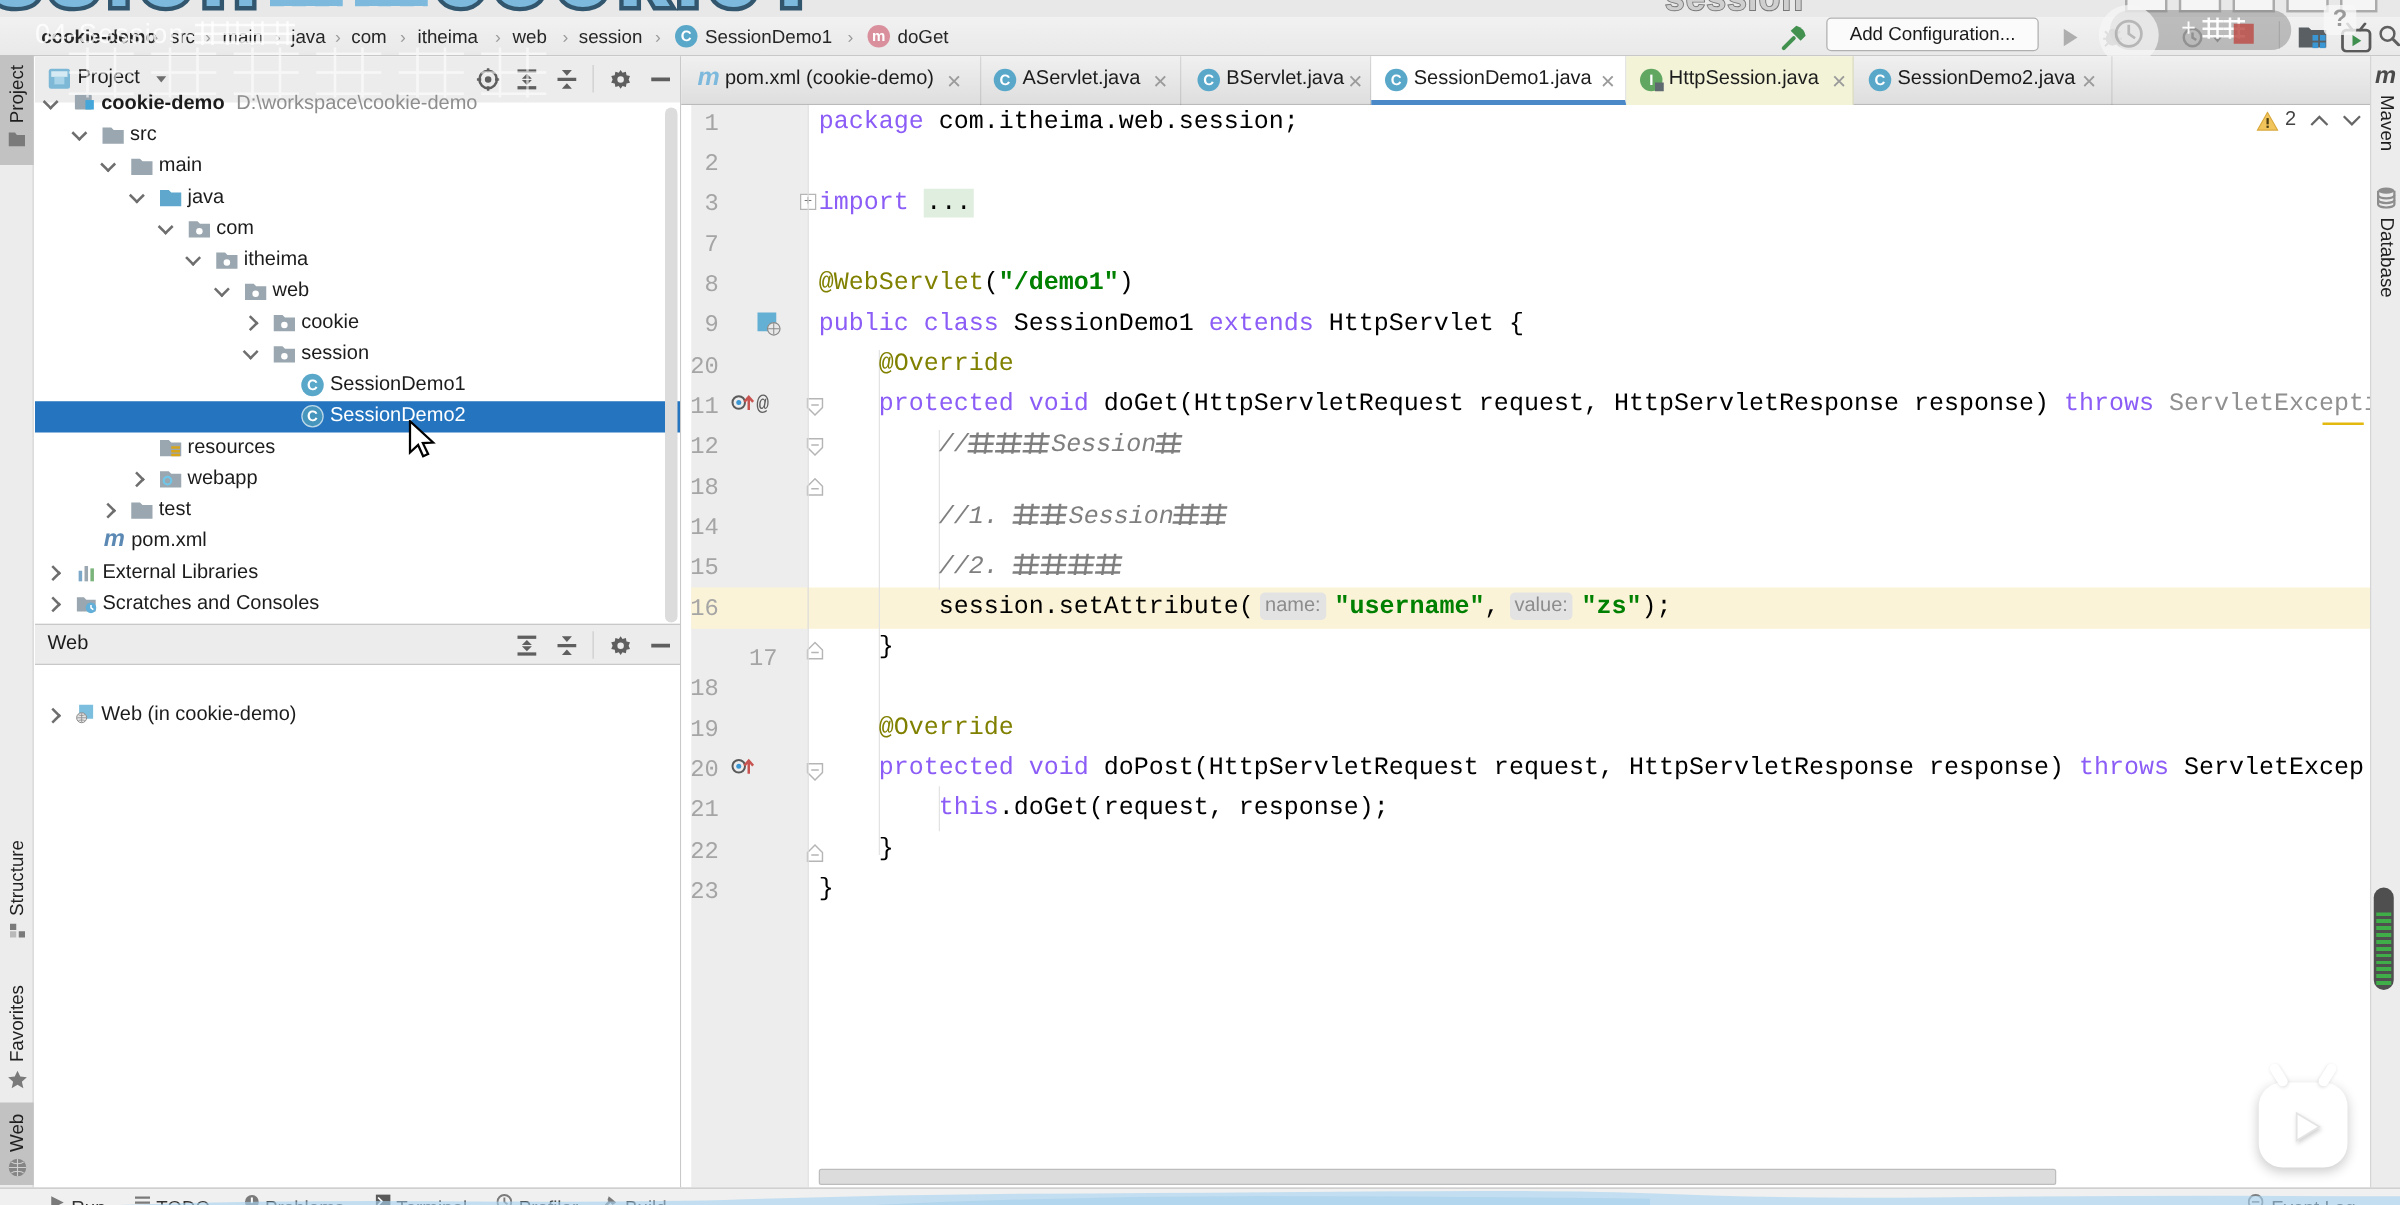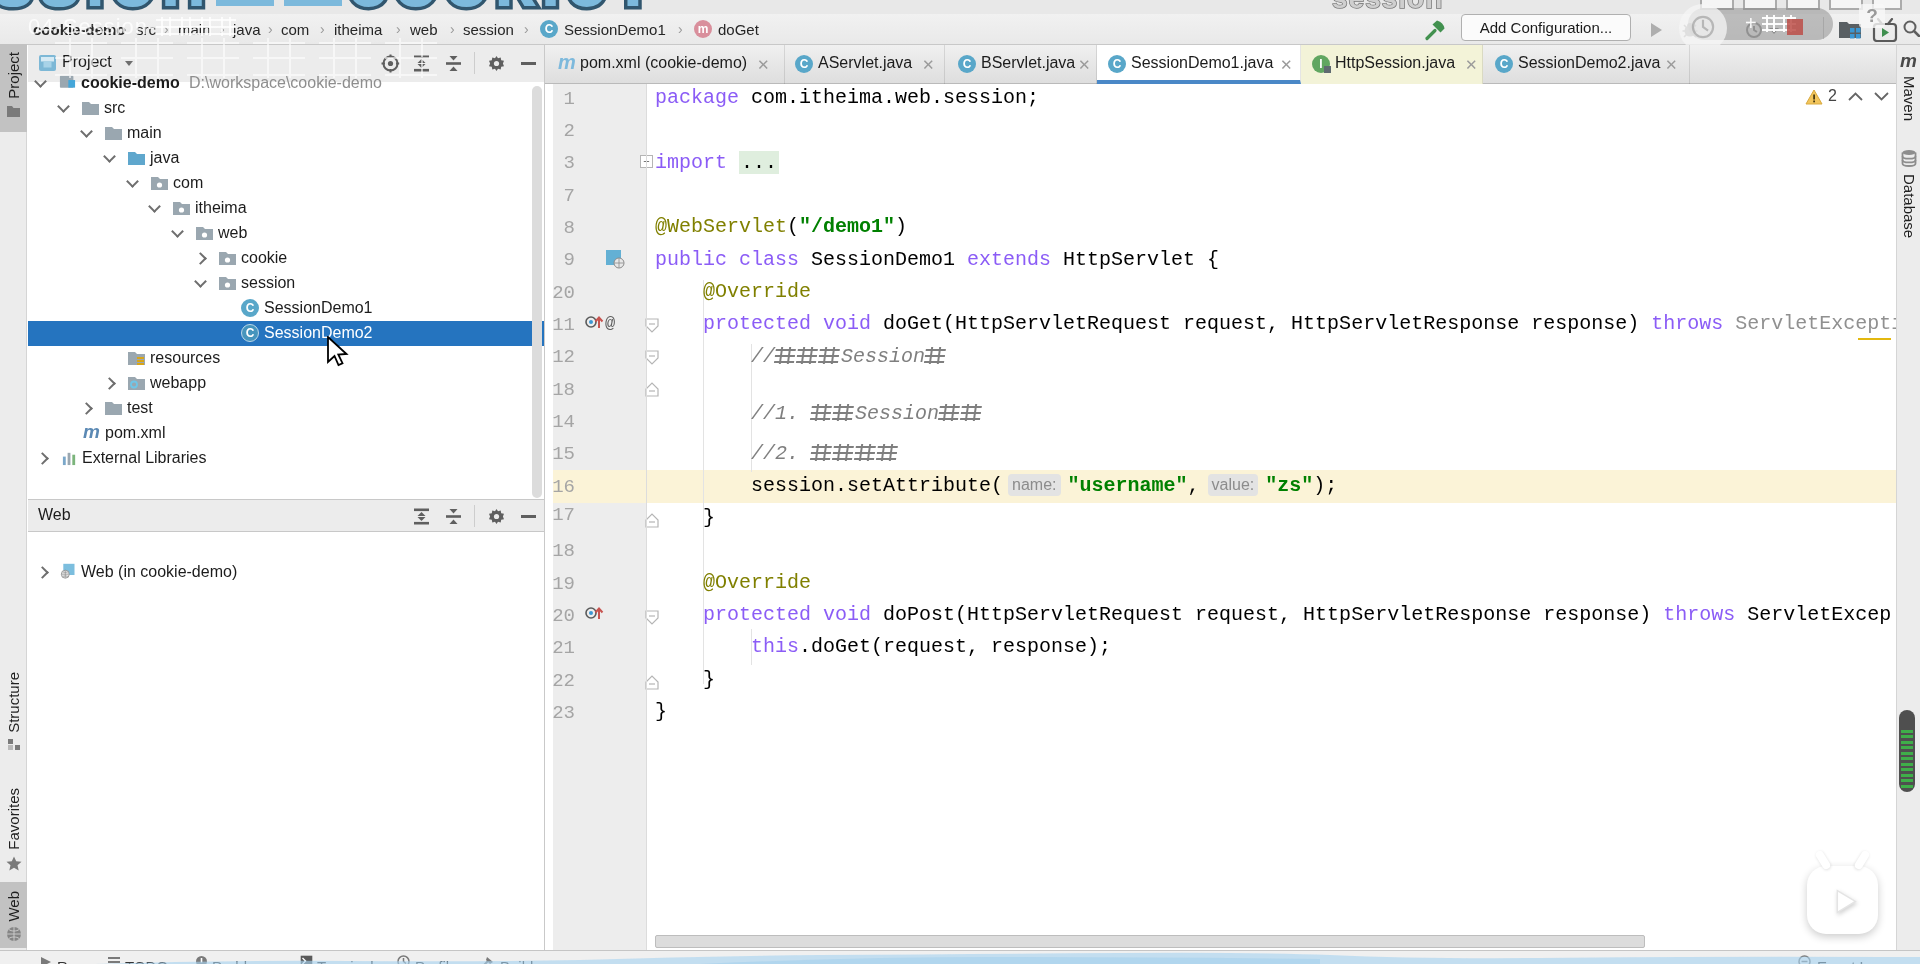--- a/index.html
+++ b/index.html
@@ -330,20 +330,29 @@
   </div>
   <div class="trow" style="top:401px;">
     <div class="chev closed" style="left:10px;"></div>
     <svg class="ficon" style="left:32px;" width="18" height="17" viewBox="0 0 18 17">
         <rect x="2" y="7" width="3" height="9" fill="#7ba7c9"></rect>
         <rect x="7" y="3" width="3" height="13" fill="#9aa7b0"></rect>
         <rect x="12" y="5" width="3" height="11" fill="#7bb47b"></rect>
       </svg>
     <span class="lbl" style="left:54px;">External Libraries</span>
   </div>
+  <div class="trow" style="top:426px;">
+    <div class="chev closed" style="left:10px;"></div>
+    <svg class="ficon" style="left:32px;" width="19" height="17" viewBox="0 0 19 17">
+        <path d="M1 3 H7 L9 5 H17 V15 H1 Z" fill="#9aa7b0"></path>
+        <circle cx="13" cy="12" r="4.5" fill="#62b0d9"></circle>
+        <path d="M13 9.5 V12 L15 13.5" stroke="#fff" stroke-width="1.3" fill="none"></path>
+      </svg>
+    <span class="lbl" style="left:54px;">Scratches and Consoles</span>
+  </div>
 
   <div style="position:absolute;left:504px;top:41px;width:10px;height:412px;background:#dcdcdc;border-radius:5px;"></div>
 
   <div style="position:absolute;left:0;top:454px;width:516px;height:33px;background:#ececec;border-top:1px solid #c8c8c8;border-bottom:1px solid #c8c8c8;">
     <span style="position:absolute;left:10px;top:6px;font-size:16px;color:#1c1c1c;">Web</span>
     <svg style="position:absolute;left:384px;top:7px;" width="19" height="19" viewBox="0 0 19 19">
         <rect x="2" y="1.5" width="15" height="2.6" fill="#5f5f5f"></rect>
         <rect x="2" y="14.9" width="15" height="2.6" fill="#5f5f5f"></rect>
         <path d="M9.5 5 L13.5 9 H5.5 Z" fill="#5f5f5f"></path>
         <path d="M9.5 14 L5.5 10 H13.5 Z" fill="#5f5f5f"></path>
@@ -425,21 +434,21 @@
   <div class="lno" style="top:101px;">7</div>
   <div class="lno" style="top:133px;">8</div>
   <div class="lno" style="top:165px;">9</div>
   <div class="lno" style="top:198px;">20</div>
   <div class="lno" style="top:230px;">11</div>
   <div class="lno" style="top:262px;">12</div>
   <div class="lno" style="top:295px;">18</div>
   <div class="lno" style="top:327px;">14</div>
   <div class="lno" style="top:359px;">15</div>
   <div class="lno" style="top:392px;">16</div>
-  <div class="lno" style="top:420px;">17</div>
+  <div class="lno" style="top:432px;margin-left:47px;">17</div>
   <div class="lno" style="top:456px;">18</div>
   <div class="lno" style="top:489px;">19</div>
   <div class="lno" style="top:521px;">20</div>
   <div class="lno" style="top:553px;">21</div>
   <div class="lno" style="top:586px;">22</div>
   <div class="lno" style="top:618px;">23</div>
 
   <div class="cline" style="top:2px;"><span class="kw">package</span> com.itheima.web.session;</div>
   <div class="cline" style="top:67px;"><span class="kw">import</span> <span style="background:#dfeede;padding:0 2px;">...</span></div>
   <div class="cline" style="top:131px;"><span class="ann">@WebServlet</span>(<span class="str">"/demo1"</span>)</div>

